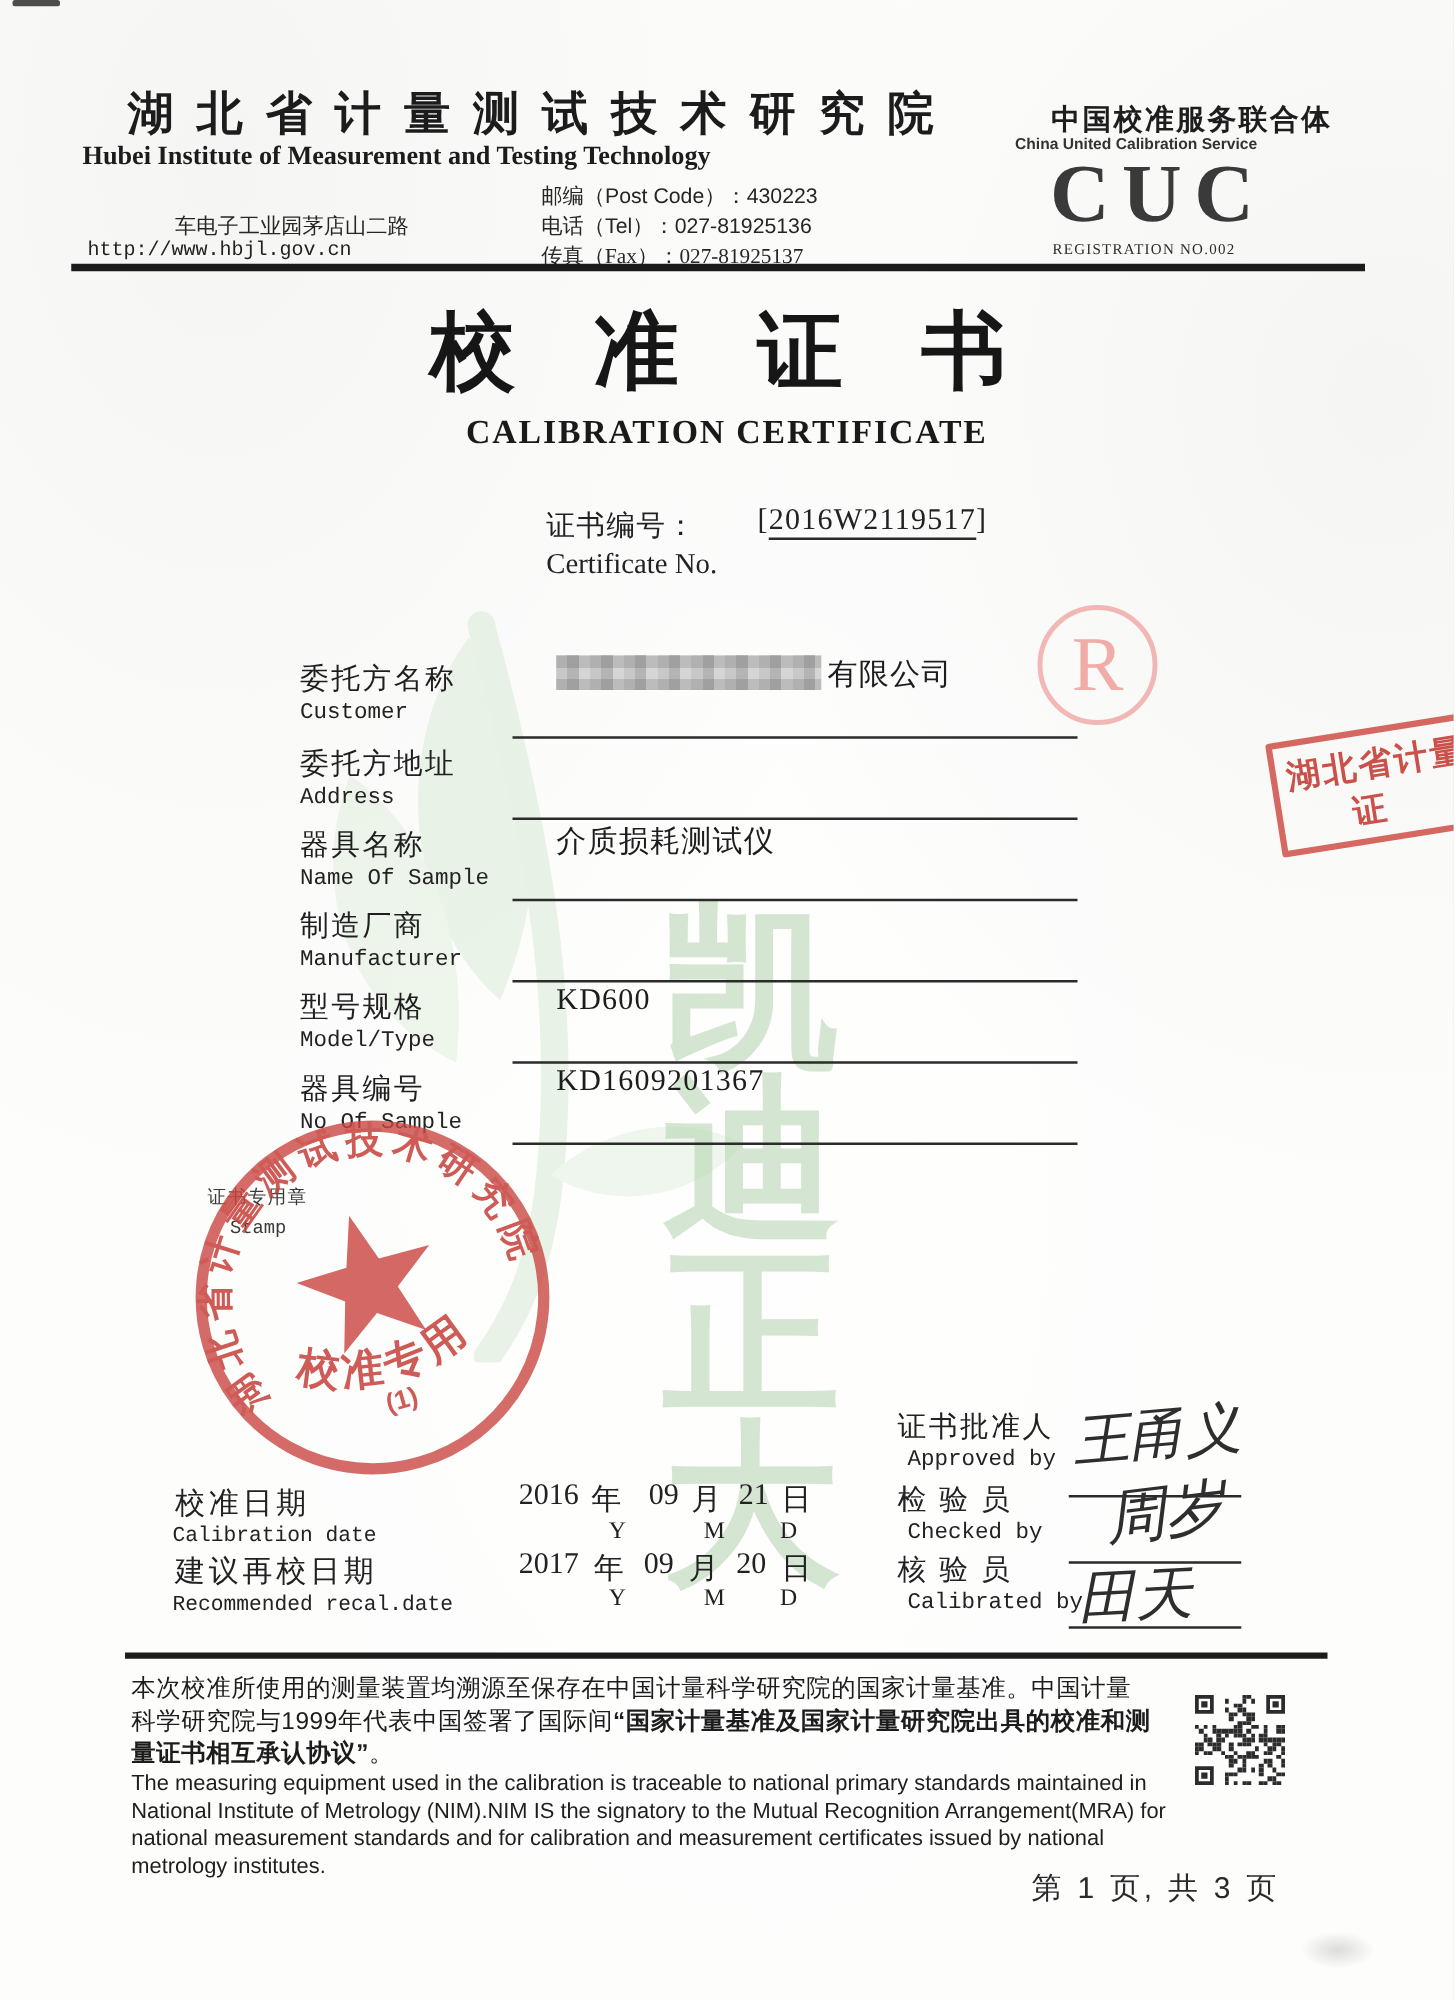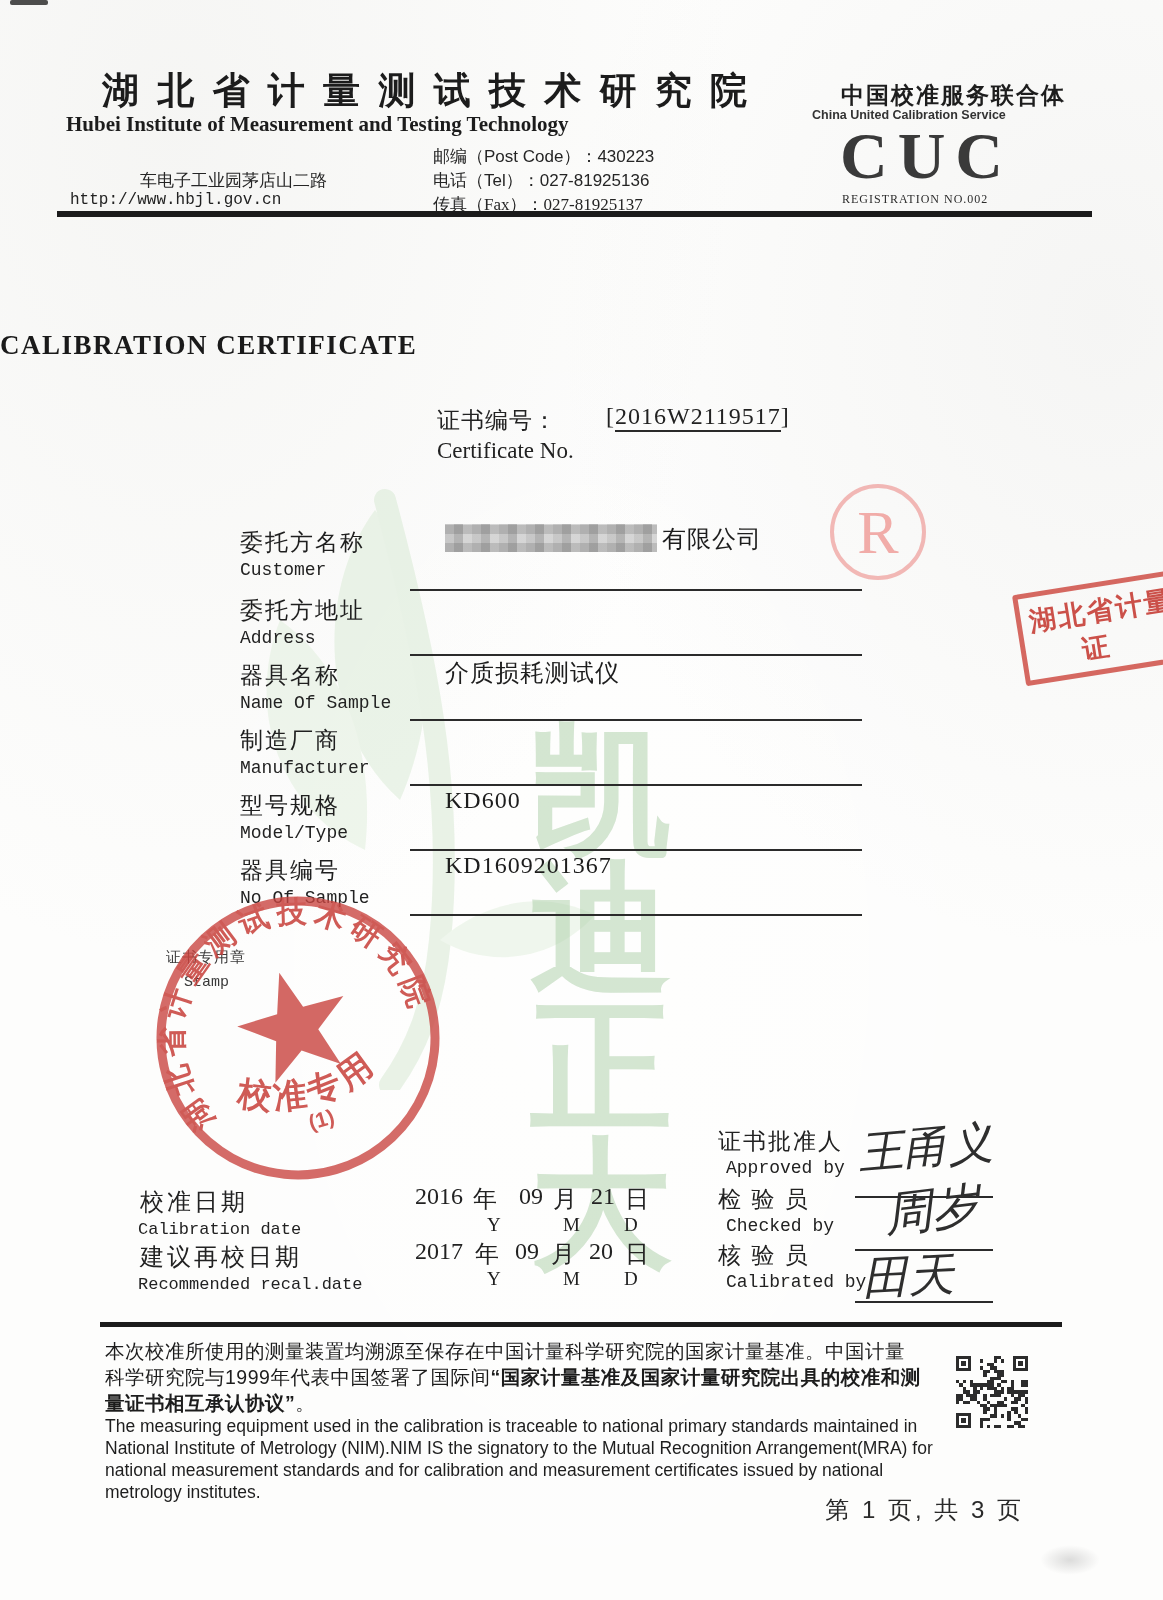--- a/index.html
+++ b/index.html
@@ -26,21 +26,21 @@
 
   
   .cuc-cn{left:800px;top:80px;font-size:23px;font-weight:bold;letter-spacing:2px;color:#1d1d1d;margin-left:41px;}
   .cuc-en{left:812px;top:108px;font-size:12.5px;font-weight:bold;color:#333;}
   .cuc-big{left:840px;top:118px;font-size:66px;font-weight:bold;font-family:"Liberation Serif",serif;letter-spacing:10px;color:#3a3a3a;}
   .cuc-reg{left:842px;top:192px;font-size:12px;font-family:"Liberation Serif",serif;letter-spacing:1px;color:#2c2c2c;}
 
   
   .title-cn{left:0;top:236px;width:1163px;text-align:center;font-size:68px;font-weight:bold;
             font-family:"Liberation Serif",serif;letter-spacing:14px;word-spacing:18px;color:#161616;}
-  .title-en{left:0;top:330px;width:1163px;text-align:left;font-size:27px;font-weight:bold;
+  .title-en{left:0;top:330px;width:1163px;text-align:center;font-size:27px;font-weight:bold;
             font-family:"Liberation Serif",serif;letter-spacing:1.5px;color:#1a1a1a;}
 
   
   .certno-cn{left:437px;top:405px;font-size:23px;letter-spacing:1px;}
   .certno-en{left:437px;top:438px;font-size:23px;font-family:"Liberation Serif",serif;}
   .certno-val{left:606px;top:403px;font-size:24px;font-family:"Liberation Serif",serif;letter-spacing:1px;}
   .certno-val .u{border-bottom:2px solid #2a2a2a;padding-bottom:1px;}
 
   
   .f-label-cn{left:240px;font-size:23px;letter-spacing:2px;color:#1f1f1f;}
@@ -128,20 +128,21 @@
   <div class="abs lh-small tel cn-hei">电话（Tel）：027-81925136</div>
   <div class="abs lh-small fax cn-hei">传真（Fax）：027-81925137</div>
 
   <div class="abs cuc-cn cn-hei">中国校准服务联合体</div>
   <div class="abs cuc-en">China United Calibration Service</div>
   <div class="abs cuc-big">CUC</div>
   <div class="abs cuc-reg">REGISTRATION NO.002</div>
 
   <div class="abs rule-top"></div>
 
+  <div class="abs title-cn">校 准 证 书</div>
   <div class="abs title-en">CALIBRATION CERTIFICATE</div>
 
   <div class="abs certno-cn cn-hei">证书编号：</div>
   <div class="abs certno-en">Certificate No.</div>
   <div class="abs certno-val"><span>[</span><span class="u">2016W2119517</span><span>]</span></div>
 
   <div class="abs f-label-cn cn-hei" style="top:527px">委托方名称</div>
   <div class="abs f-label-en" style="top:560px">Customer</div>
   <div class="abs redact"></div>
   <div class="abs f-value" style="left:662px;top:523px">有限公司</div>

